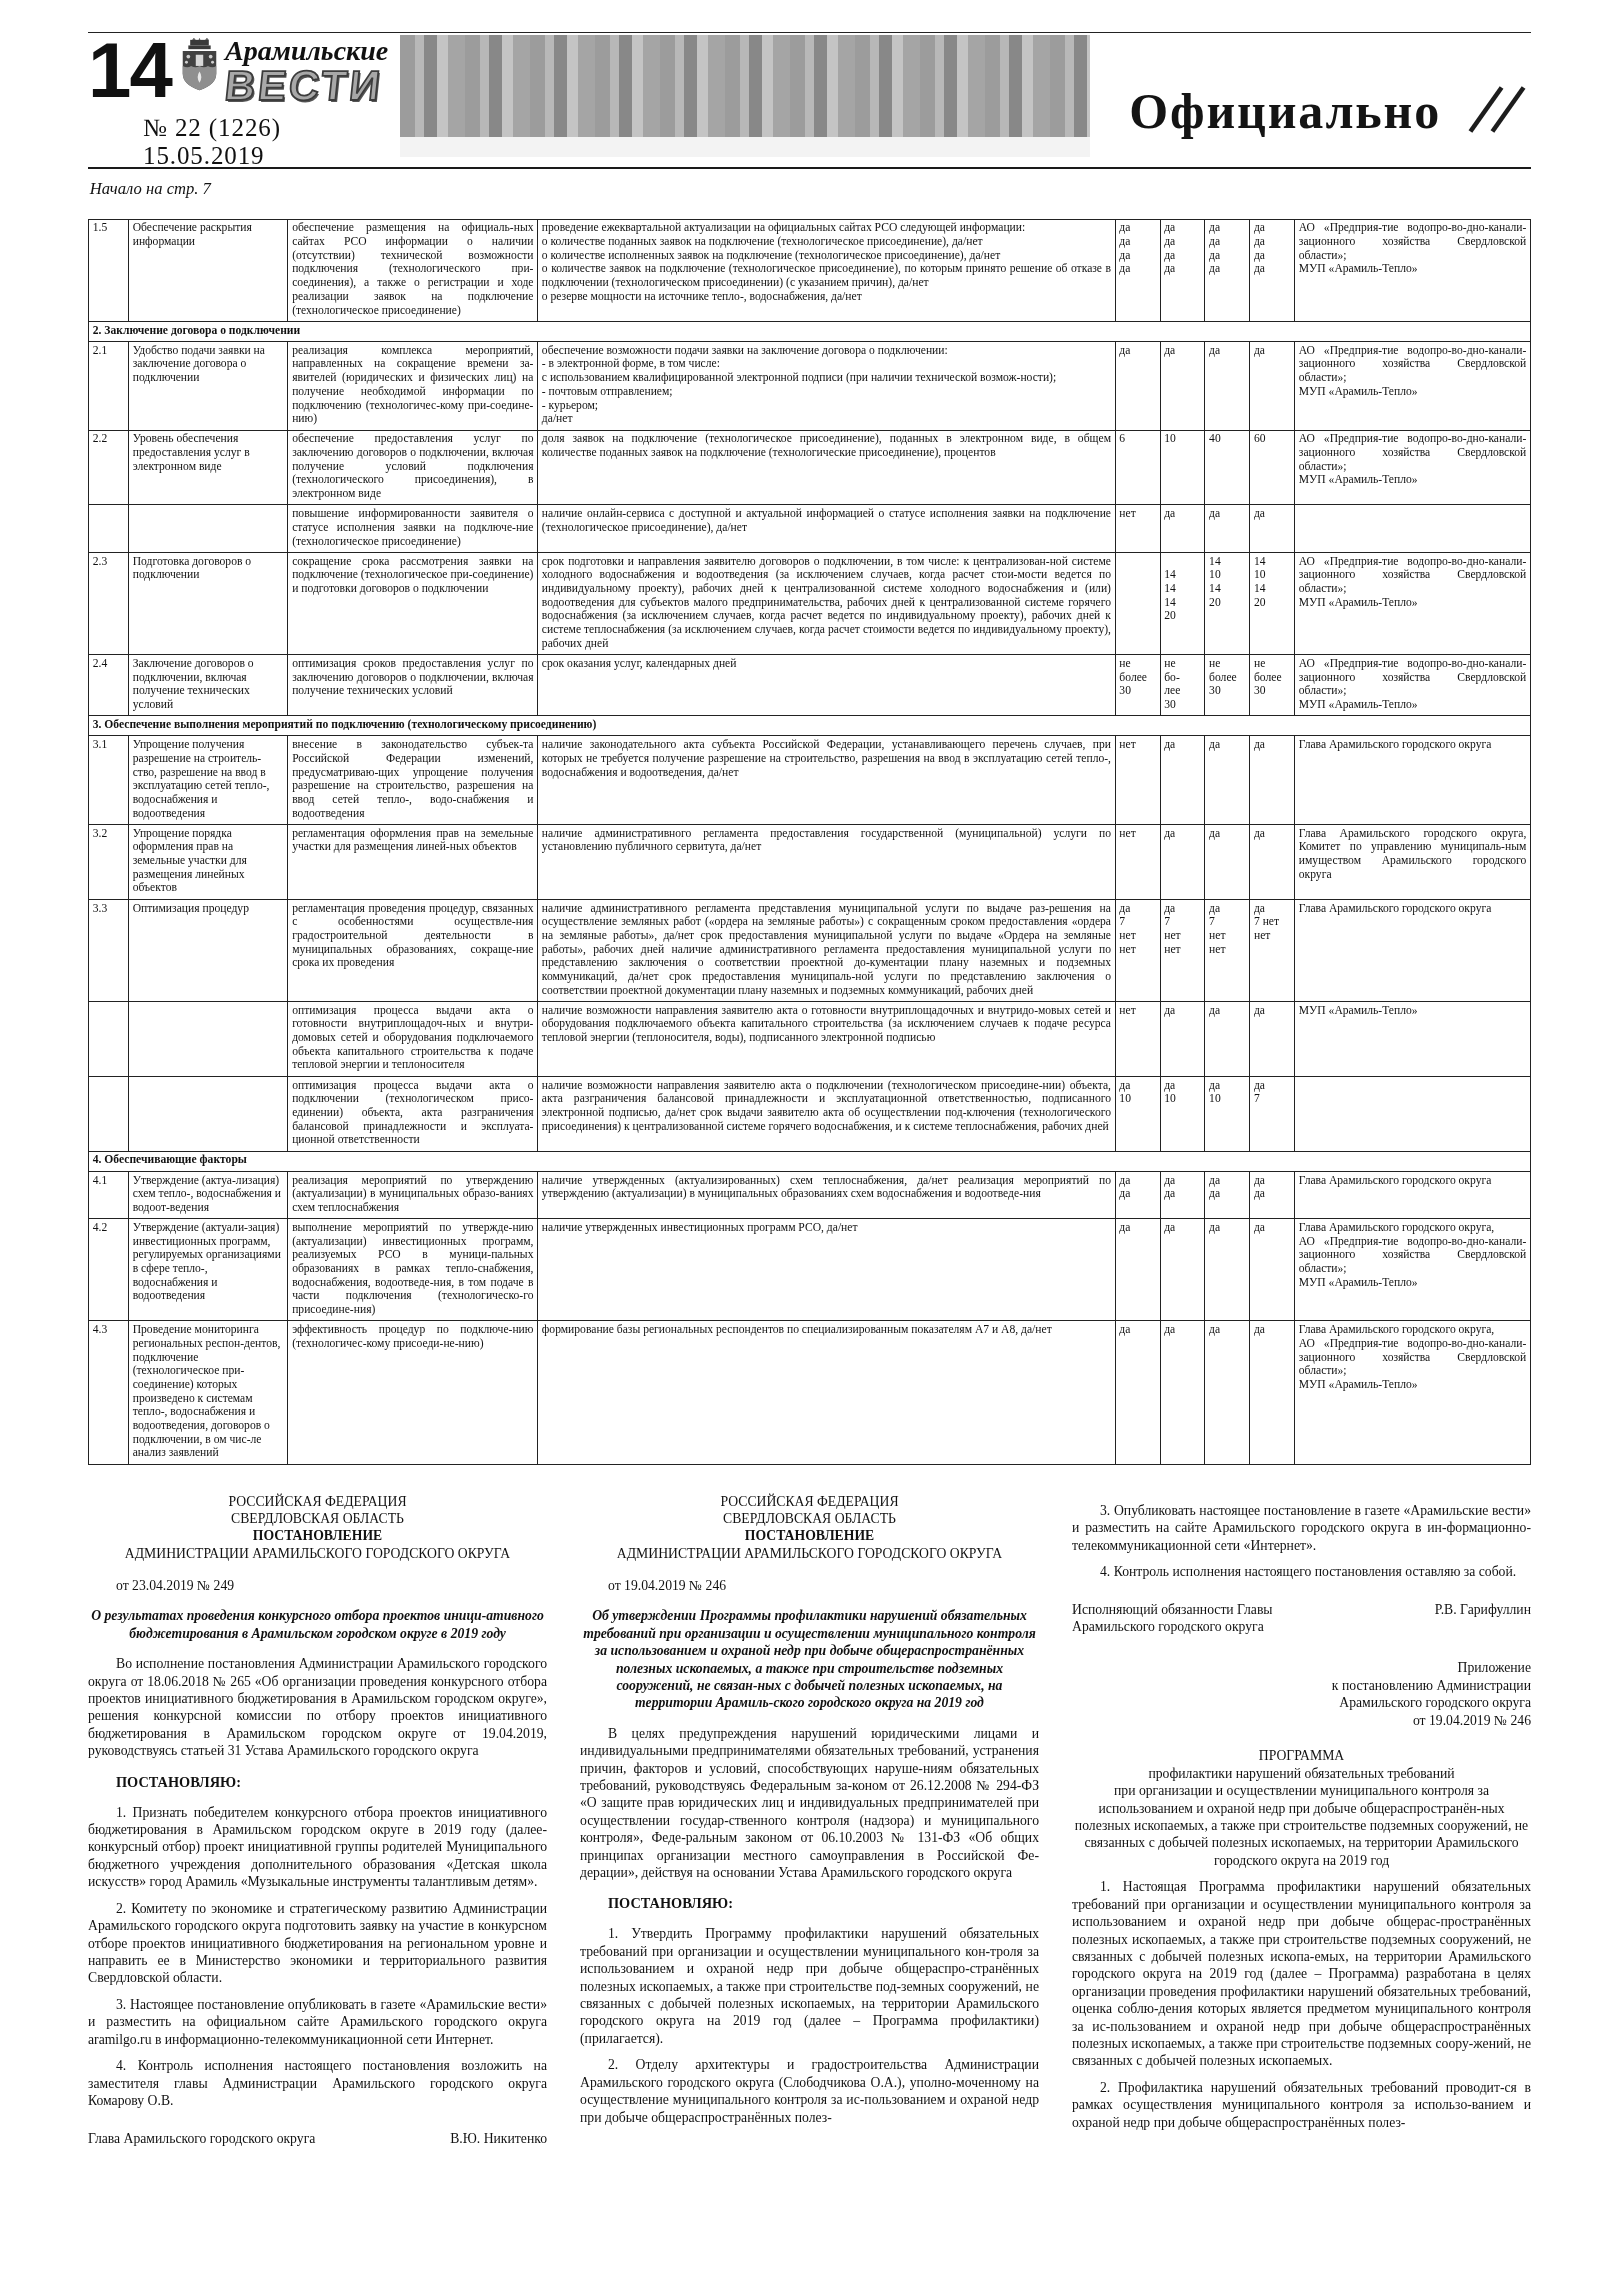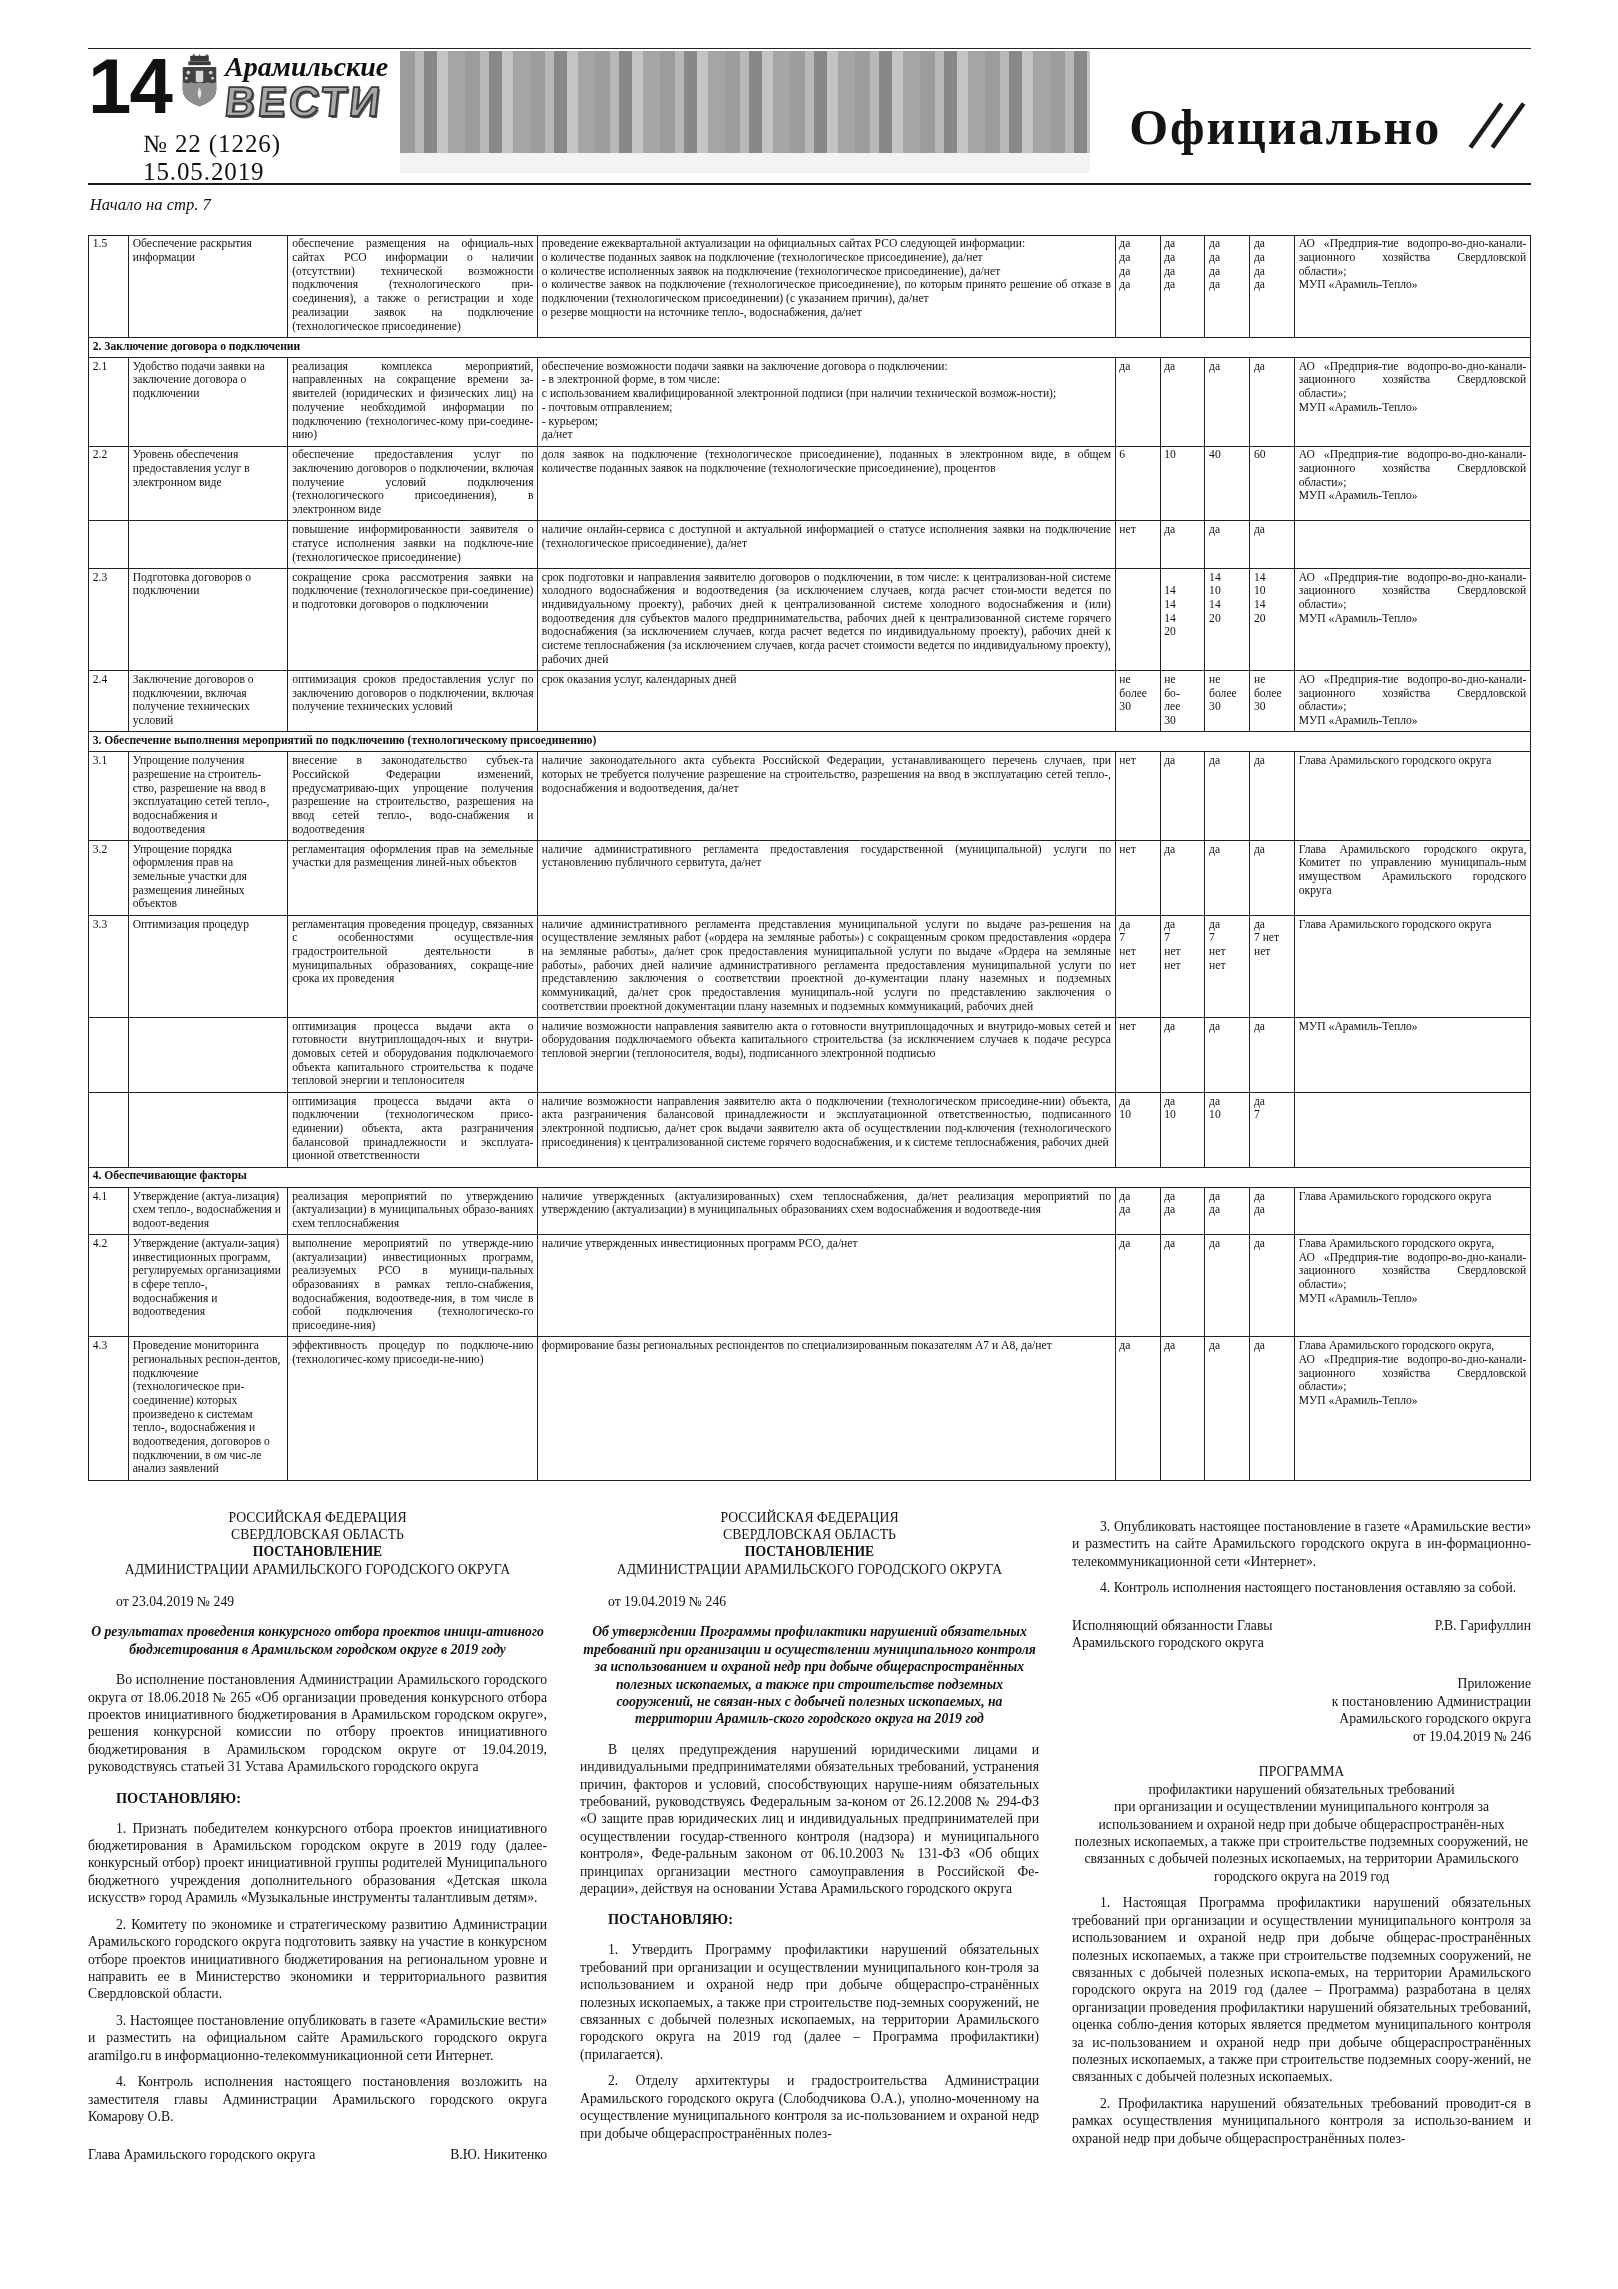--- a/index.html
+++ b/index.html
@@ -1,19 +1,19 @@
 <!DOCTYPE html>
 <html style="font-size:14.8px"><head>
 <meta charset="utf-8">
 <style>
   html,body{margin:0;padding:0;background:#e9e9e9;}
   .page{
     width:1619px;height:2290px;background:#fff;margin:0 auto;position:relative;
     font-family:"Liberation Serif","DejaVu Serif",serif;color:#111;overflow:hidden;
-    box-sizing:border-box;padding:48px 88px 0 88px;
+    box-sizing:border-box;padding:32px 88px 0 88px;
   }
   .toprule{border-top:1.4px solid #222;margin-bottom:1.8px;}
   
   .masthead{display:flex;align-items:stretch;height:129px;}
   .mh-left{width:305px;flex:none;}
   .mh-left-row{display:flex;align-items:flex-start;}
   .page-num{font-size:78px;font-weight:bold;line-height:.9;letter-spacing:-1.8px;font-family:"Liberation Sans",sans-serif;}
   .crest{margin:3.7px 5.5px 0 7.4px;flex:none;}
   .logo-stack{margin-top:1.8px;line-height:1;}
   .logo-top{font-style:italic;font-weight:bold;font-size:28px;letter-spacing:0;}
@@ -314,21 +314,21 @@
 да</td>
           <td class="c-val">да
 да</td>
           <td class="c-val">да
 да</td>
           <td class="c-resp">Глава Арамильского городского округа</td>
         </tr>
         <tr>
           <td class="c-num">4.2</td>
           <td class="c-ind">Утверждение (актуали-зация) инвестиционных программ, регулируемых организациями в сфере тепло-, водоснабжения и водоотведения</td>
-          <td class="c-mea">выполнение мероприятий по утвержде-нию (актуализации) инвестиционных программ, реализуемых РСО в муници-пальных образованиях в рамках тепло-снабжения, водоснабжения, водоотведе-ния, в том числе в собой подключения (технологическо-го присоедине-ния)</td>
+          <td class="c-mea">выполнение мероприятий по утвержде-нию (актуализации) инвестиционных программ, реализуемых РСО в муници-пальных образованиях в рамках тепло-снабжения, водоснабжения, водоотведе-ния, в том подаче в части подключения (технологическо-го присоедине-ния)</td>
           <td class="c-kpi">наличие утвержденных инвестиционных программ РСО, да/нет</td>
           <td class="c-val">да</td>
           <td class="c-val">да</td>
           <td class="c-val">да</td>
           <td class="c-val">да</td>
           <td class="c-resp">Глава Арамильского городского округа,
 АО «Предприя-тие водопро-во-дно-канали-зационного хозяйства Свердловской области»;
 МУП «Арамиль-Тепло»</td>
         </tr>
         <tr>

